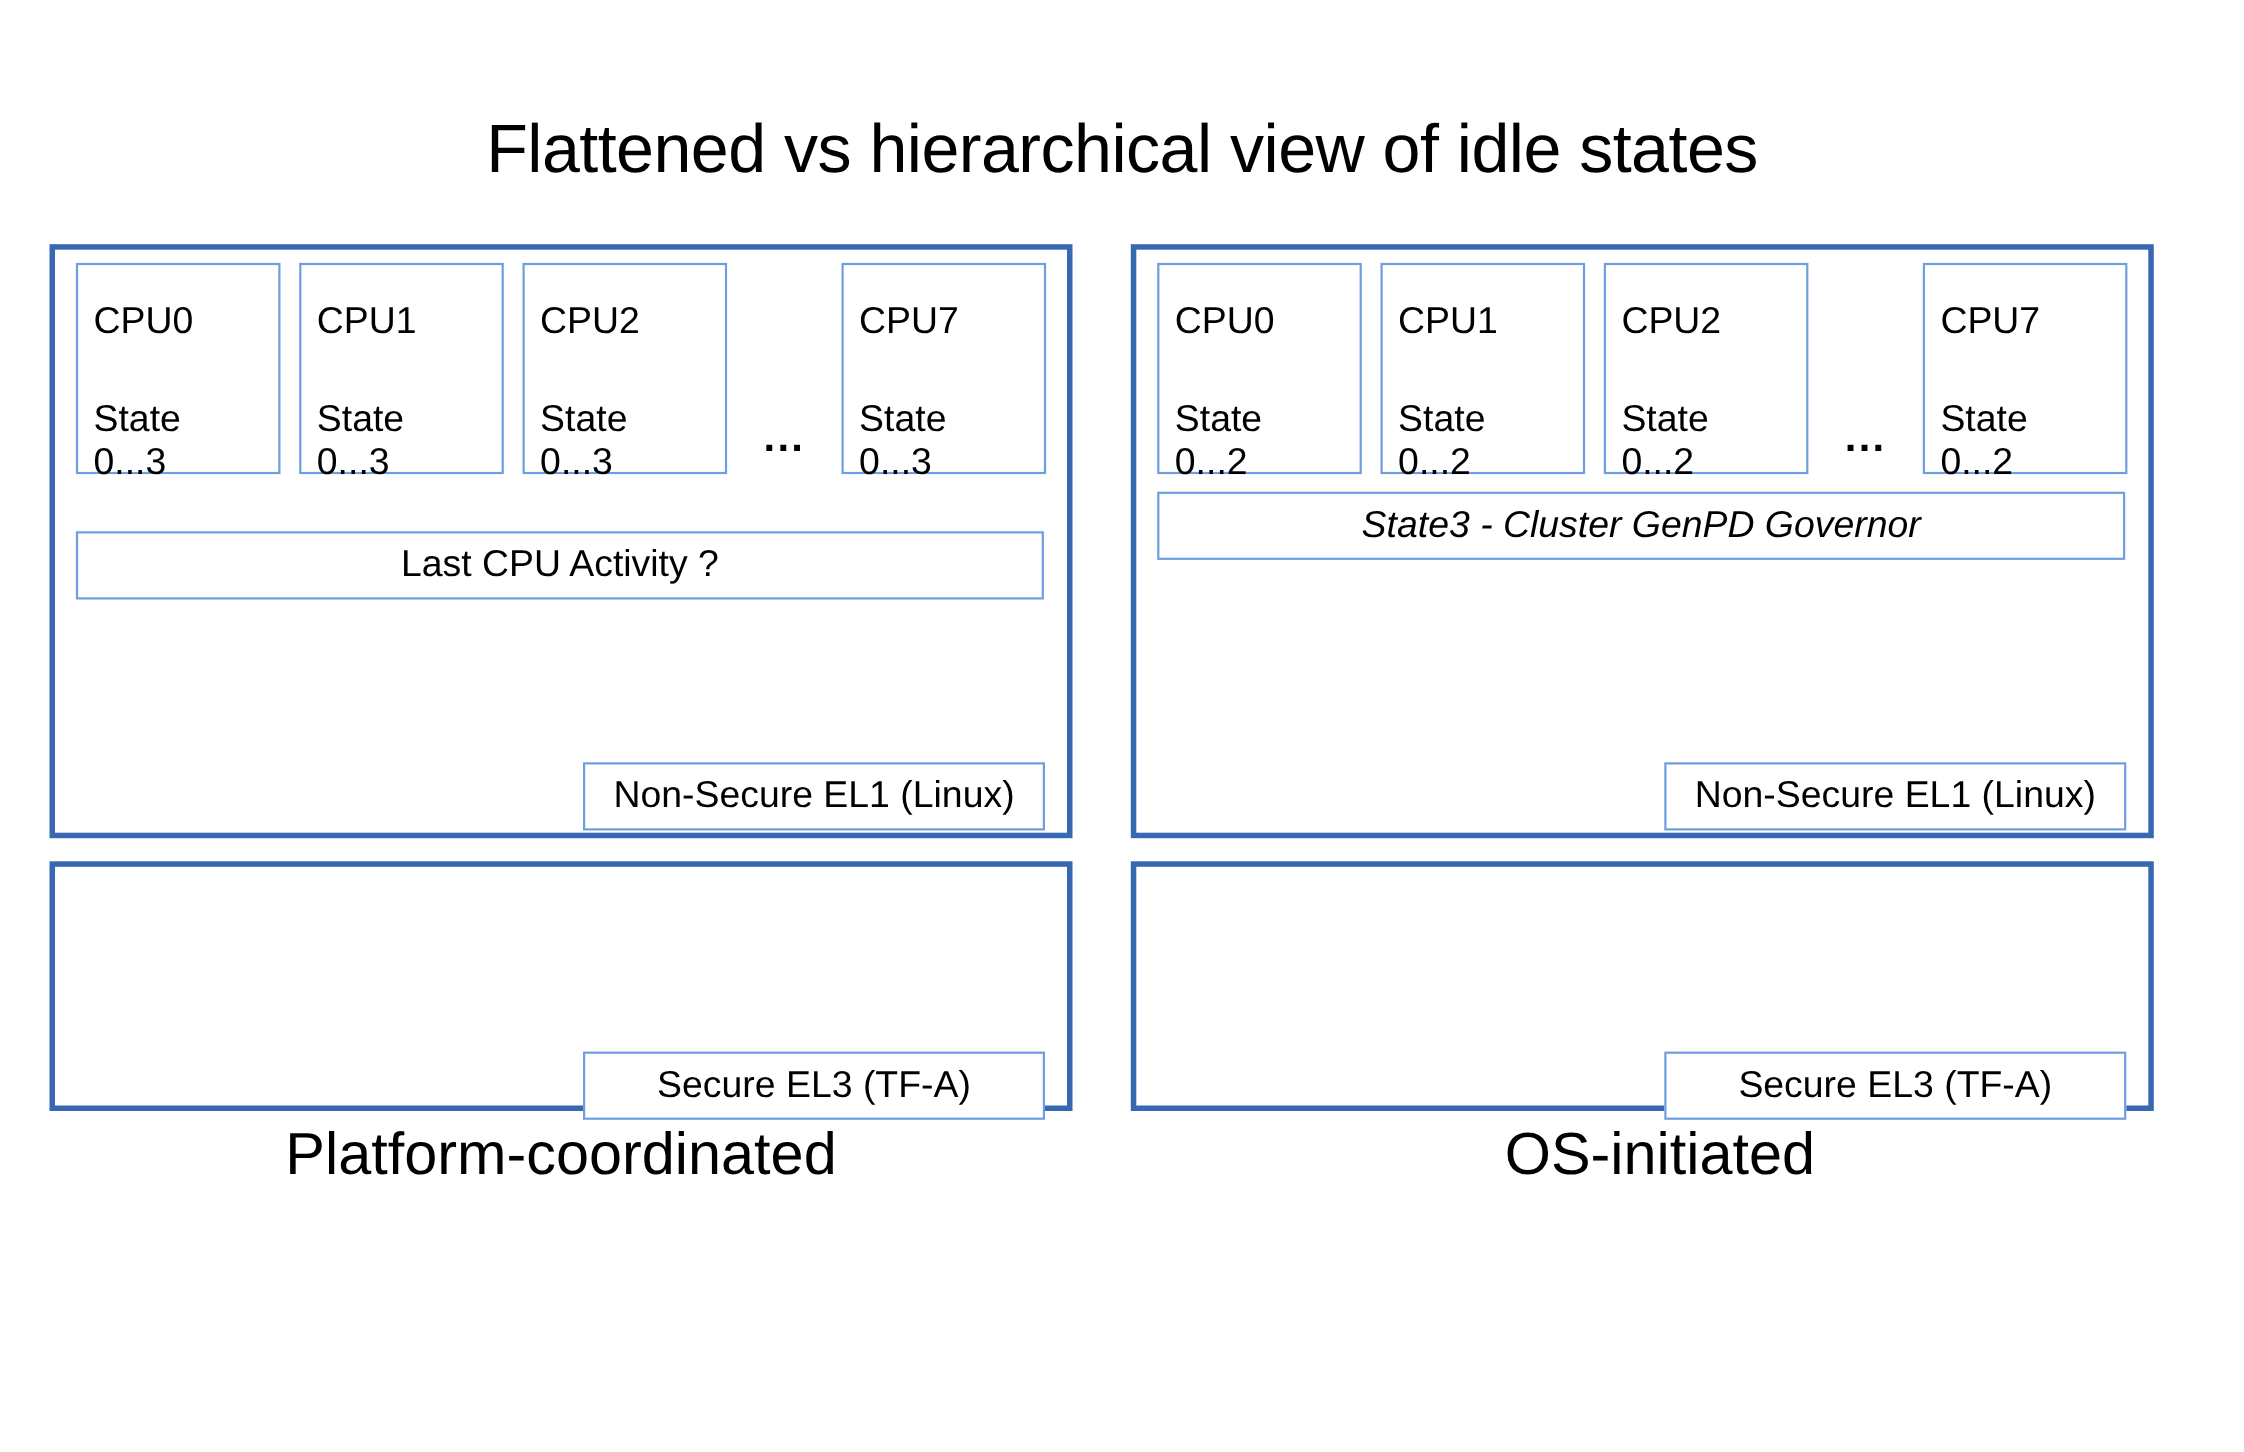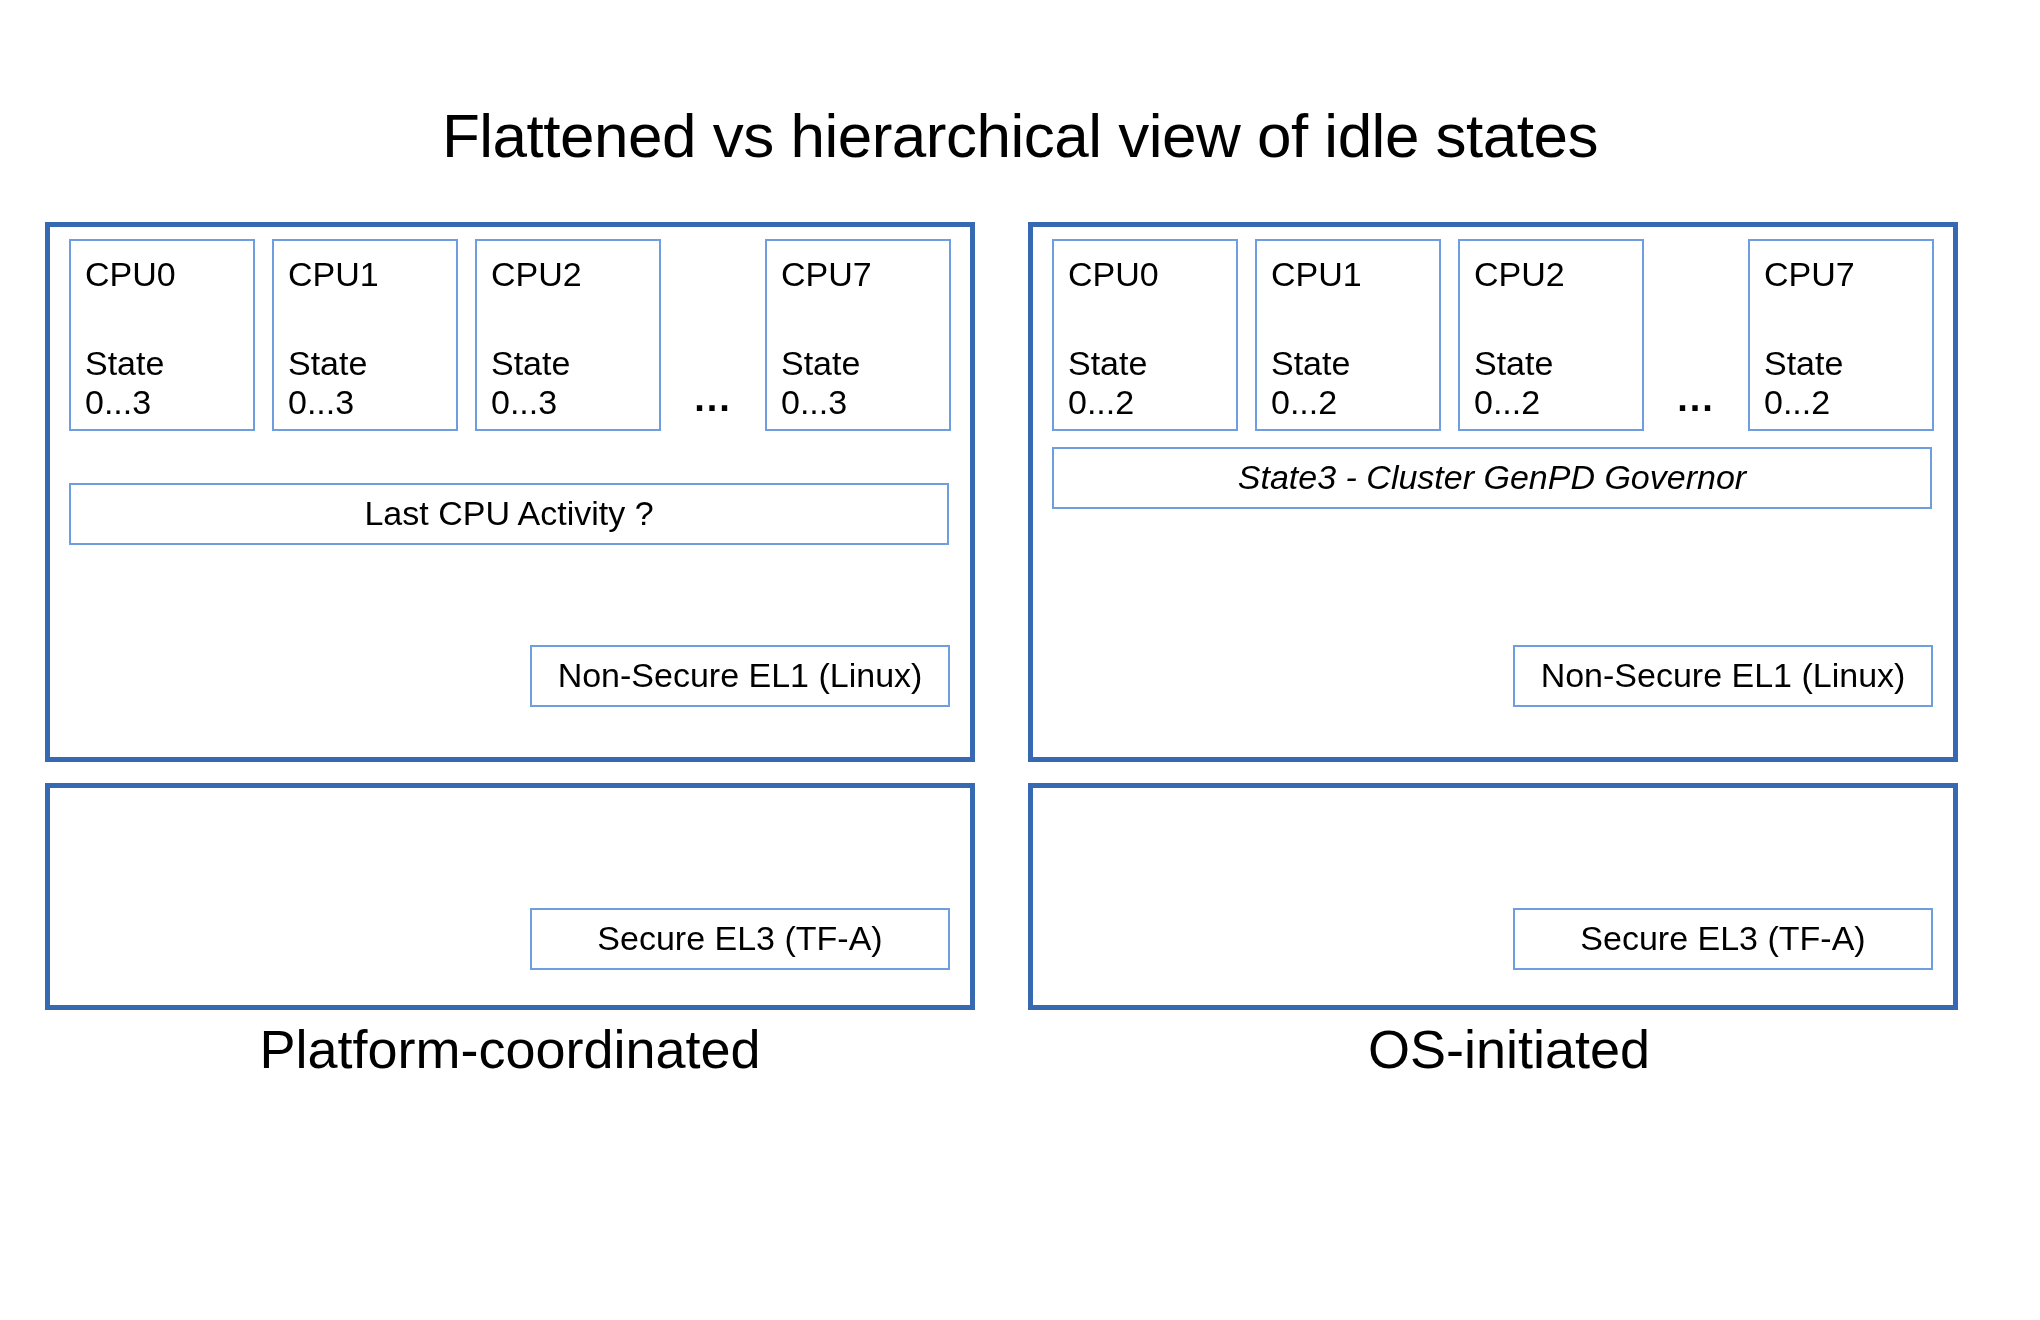--- a/index.html
+++ b/index.html
@@ -65,21 +65,21 @@
     background: #ffffff;
     font-size: 34px;
     line-height: 1.15;
   }
 
   
   .cpu-box {
     top: 12px;
     width: 186px;
     height: 192px;
-    padding: 14px 0 0 14px;
+    padding: 32px 0 0 14px;
   }
   .cpu-box .cpu-name { display: block; }
   .cpu-box .cpu-state {
     display: block;
     margin-top: 50px;
   }
   .cpu-box .cpu-range { display: block; }
 
   .cpu0 { left: 19px; }
   .cpu1 { left: 222px; }
@@ -115,20 +115,21 @@
 
   
   .level-box {
     width: 420px;
     height: 62px;
     display: flex;
     align-items: center;
     justify-content: center;
     text-align: center;
     left: 480px;
+    margin-top: 48px;
   }
   .level-el1 { top: 418px; }
   .level-el3 { top: 120px; }
 
   
   .fw-bar {
     left: 19px;
     top: 20px;
     width: 880px;
     height: 62px;

